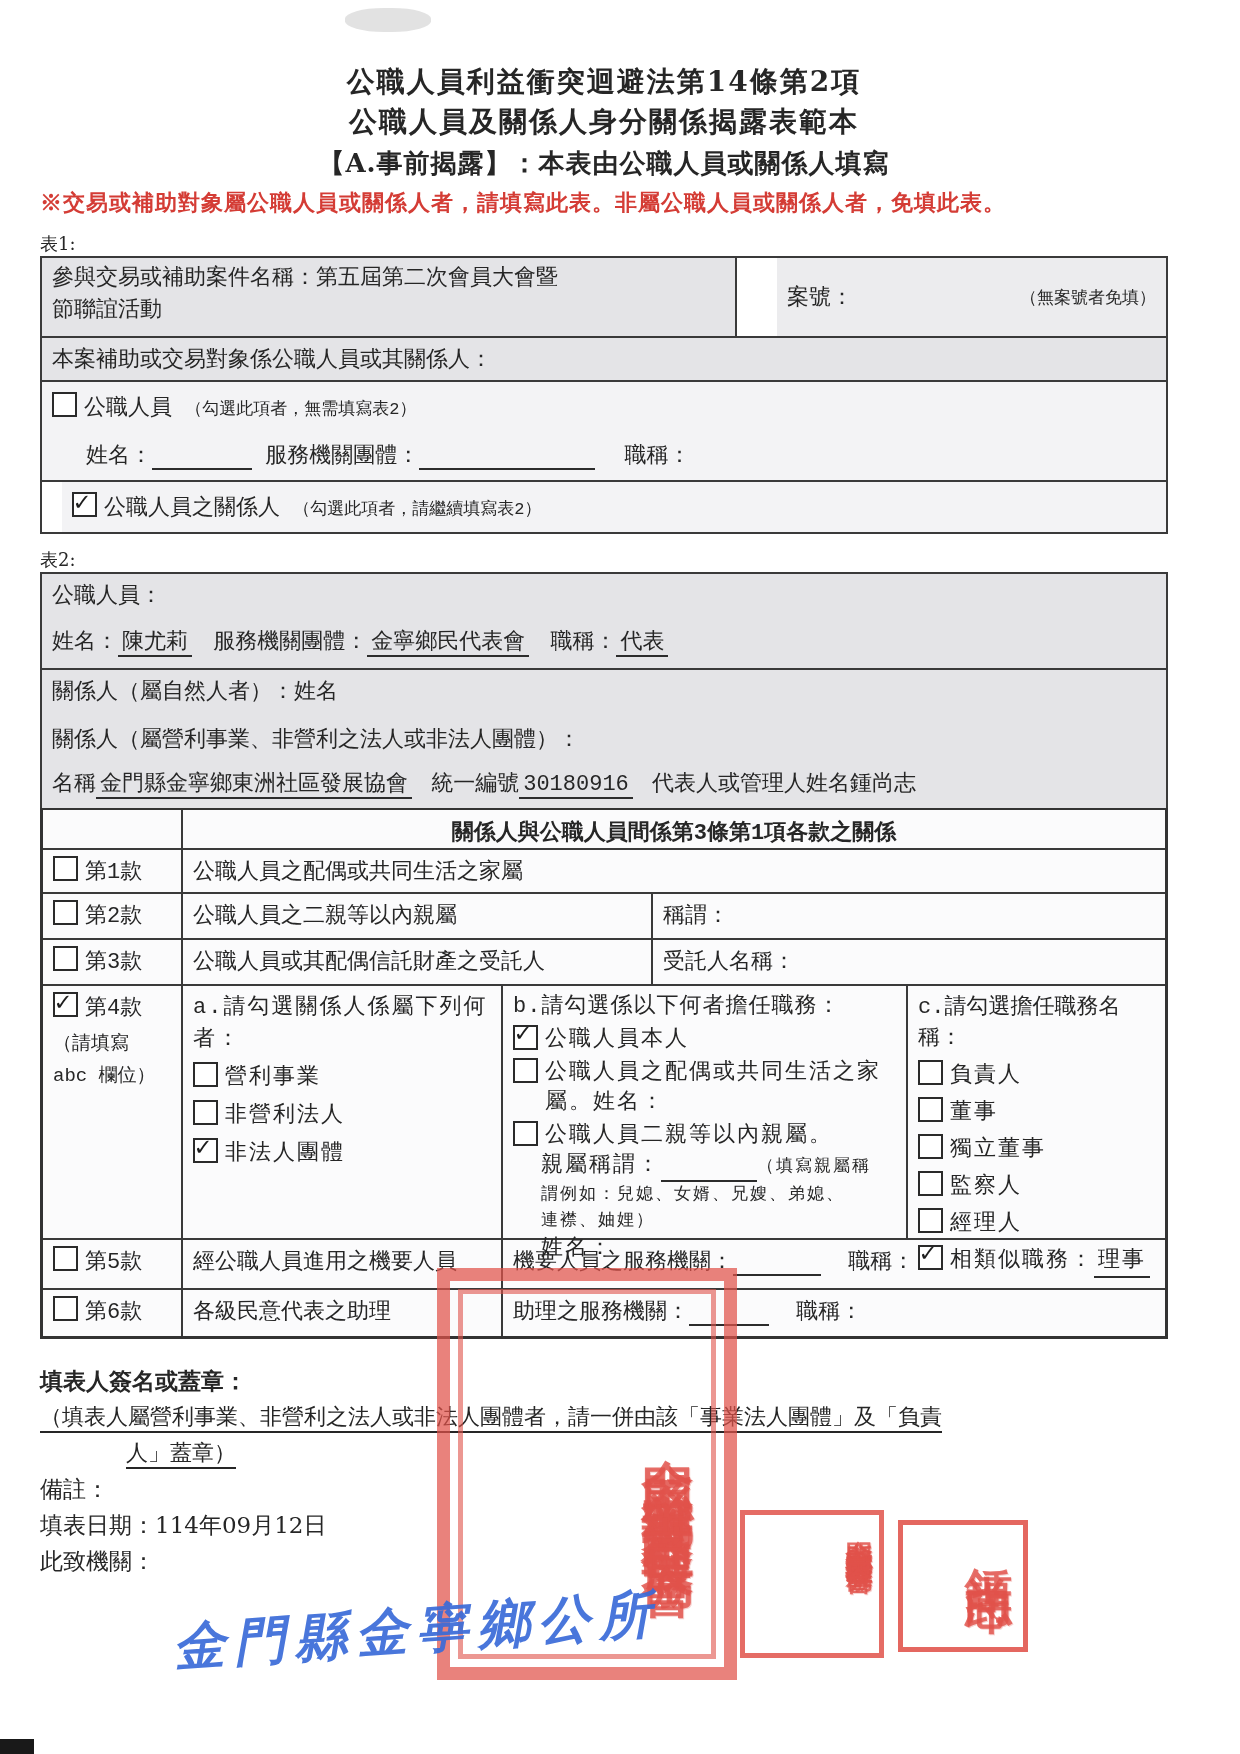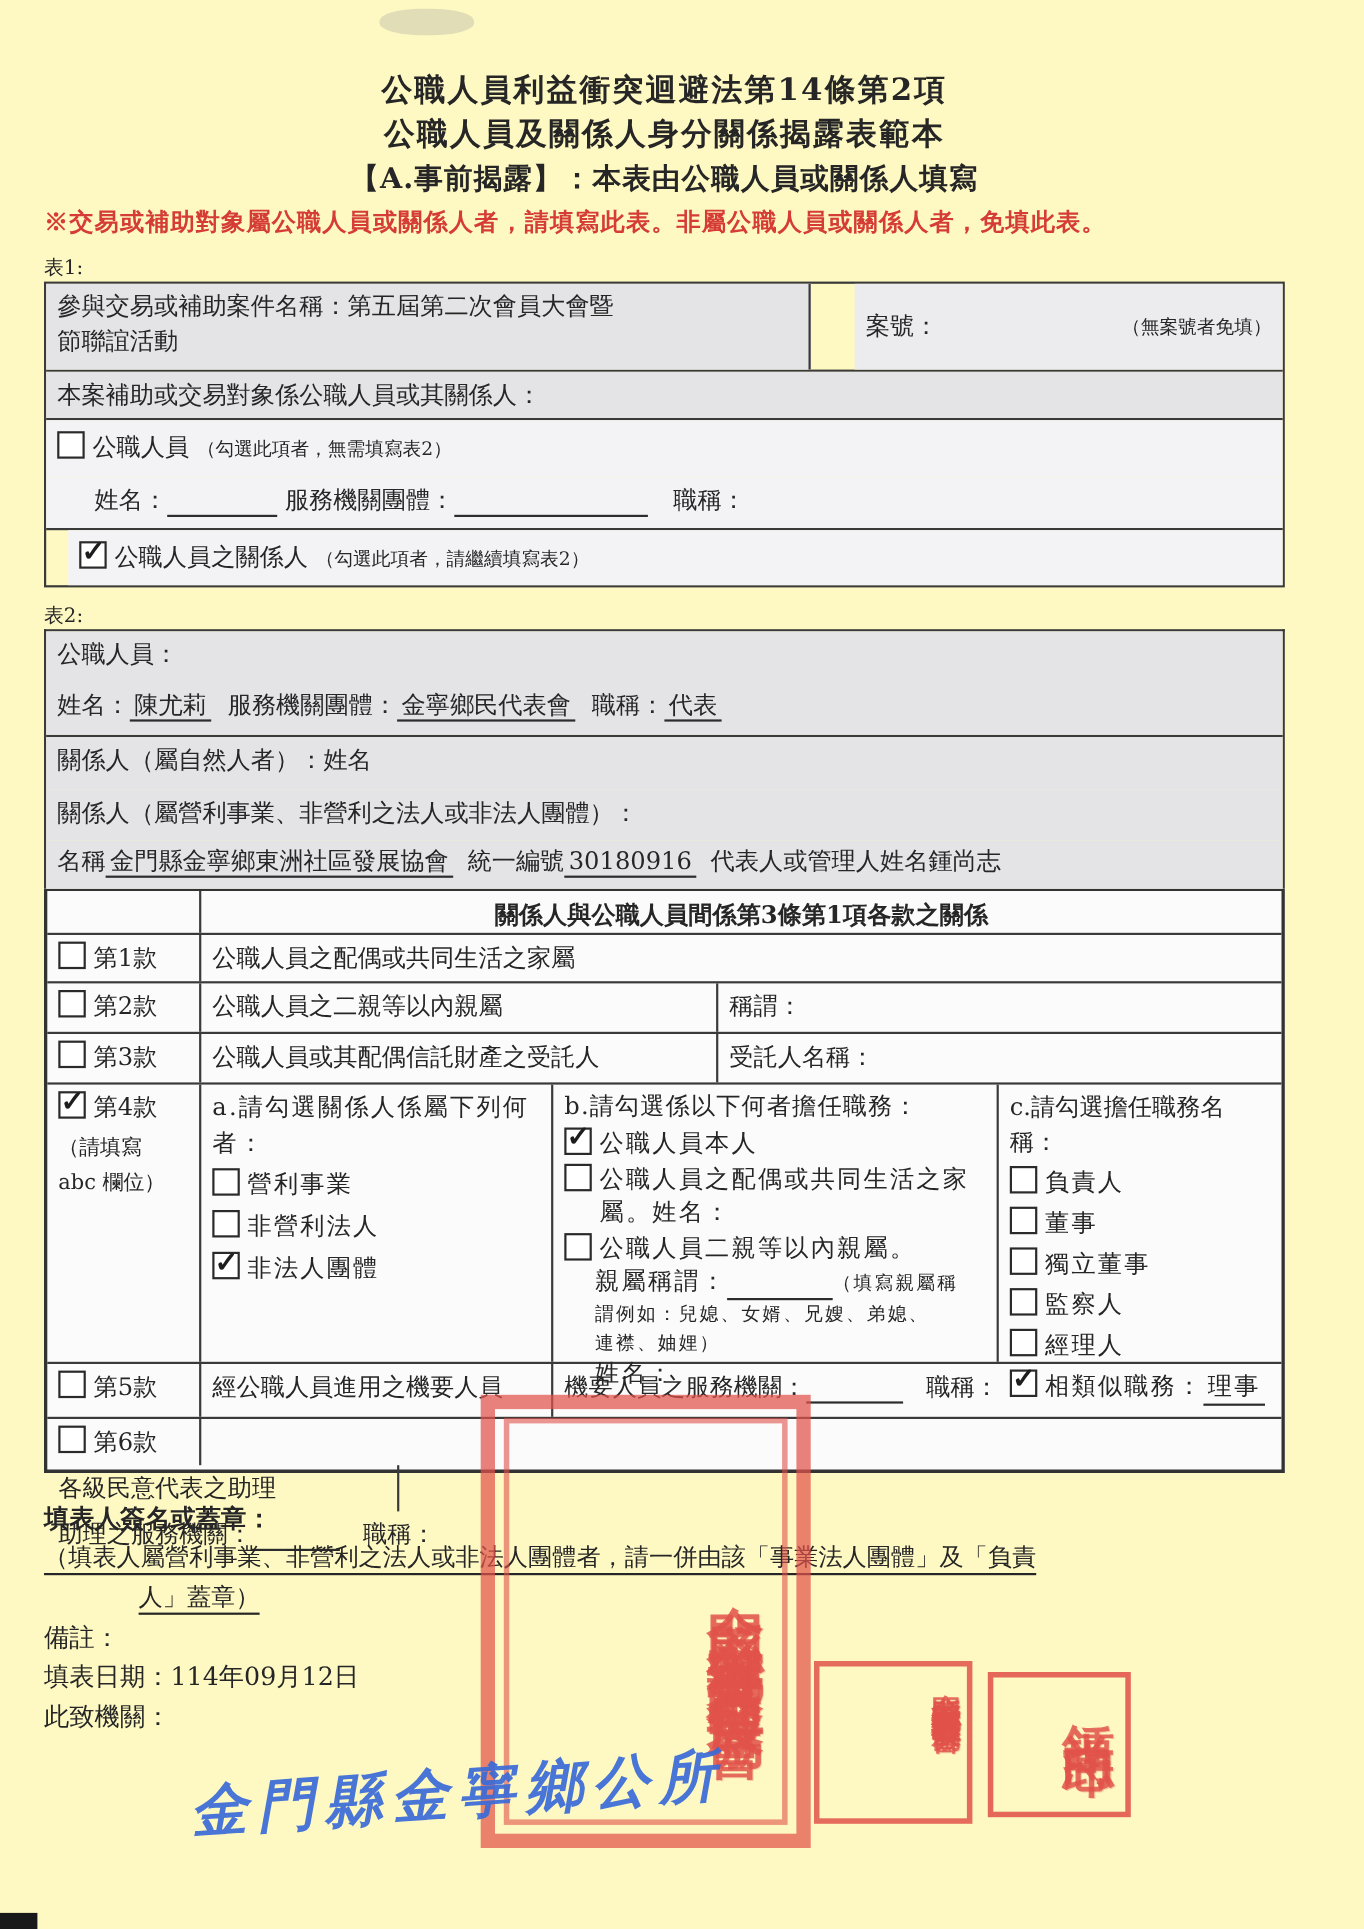--- a/index.html
+++ b/index.html
@@ -1,27 +1,27 @@
 <!DOCTYPE html>
 <html><head>
 <meta charset="utf-8">
 <style>
   html,body{margin:0;padding:0;background:#dedede;}
-  .page{position:relative;width:1240px;height:1754px;margin:0 auto;background:#fef9c3;
+  .page{position:relative;width:1240px;height:1754px;margin:0 auto;background:#ffffff;
         font-family:"DejaVu Serif","Liberation Serif",serif;color:#262626;overflow:hidden;}
   .content{position:absolute;left:40px;top:0;width:1128px;}
   .center{text-align:center;}
   .title{font-size:28px;font-weight:bold;letter-spacing:2px;line-height:40px;}
   .title3{font-size:26px;font-weight:bold;letter-spacing:1px;line-height:38px;margin-top:2px;}
   .parennote{font-size:22px;line-height:34px;margin-top:4px;}
   .parennote .l2{padding-left:104px;}
   .warning{font-size:22px;font-weight:bold;line-height:32px;margin-top:4px;letter-spacing:1px;}
   .tlabel{font-size:18px;margin-top:14px;line-height:24px;}
   .box{border:2px solid #3a3a3a;box-sizing:border-box;width:1128px;}
-  .row{display:flex;box-sizing:border-box;}
+  .row{display:flex;box-sizing:border-box;font-family:Liberation Mono, monospace;}
   .cell{box-sizing:border-box;padding:6px 10px;font-size:22px;}
   .shade{background:#e4e4e7;}
   .shade2{background:#ececee;}
   .lite{background:#f3f3f5;}
   .bb{border-bottom:2px solid #3a3a3a;}
   .br{border-right:2px solid #3a3a3a;}
   .cb{display:inline-block;position:relative;width:21px;height:21px;border:2px solid #2a2a2a;
       background:#fff;vertical-align:-3px;margin-right:7px;flex:none;}
   .cb.on::after{content:"✓";position:absolute;left:0px;top:-8px;font-size:26px;font-weight:bold;color:#1d1d1d;}
   .small{font-size:17px;}
@@ -234,21 +234,21 @@
       <div class="row" style="height:50px;justify-content:space-between;">
         <div class="cell kcol br">
           <span class="cb"></span><span>第5款</span>
         </div>
         <div class="cell br" style="width:320px;">經公職人員進用之機要人員</div>
         <div class="cell" style="flex:1;">
           <span>機要人員之服務機關：</span><span class="blank" style="width:88px;"></span>
           <span style="margin-left:14px;">職稱：</span>
         </div>
       </div>
-      <div class="row" style="height:46px;flex-direction:column;">
+      <div class="row" style="height:46px;">
         <div class="cell kcol br">
           <span class="cb"></span><span>第6款</span>
         </div>
         <div class="cell br" style="width:320px;">各級民意代表之助理</div>
         <div class="cell" style="flex:1;">
           <span>助理之服務機關：</span><span class="blank" style="width:80px;"></span>
           <span style="margin-left:14px;">職稱：</span>
         </div>
       </div>
     </div>

